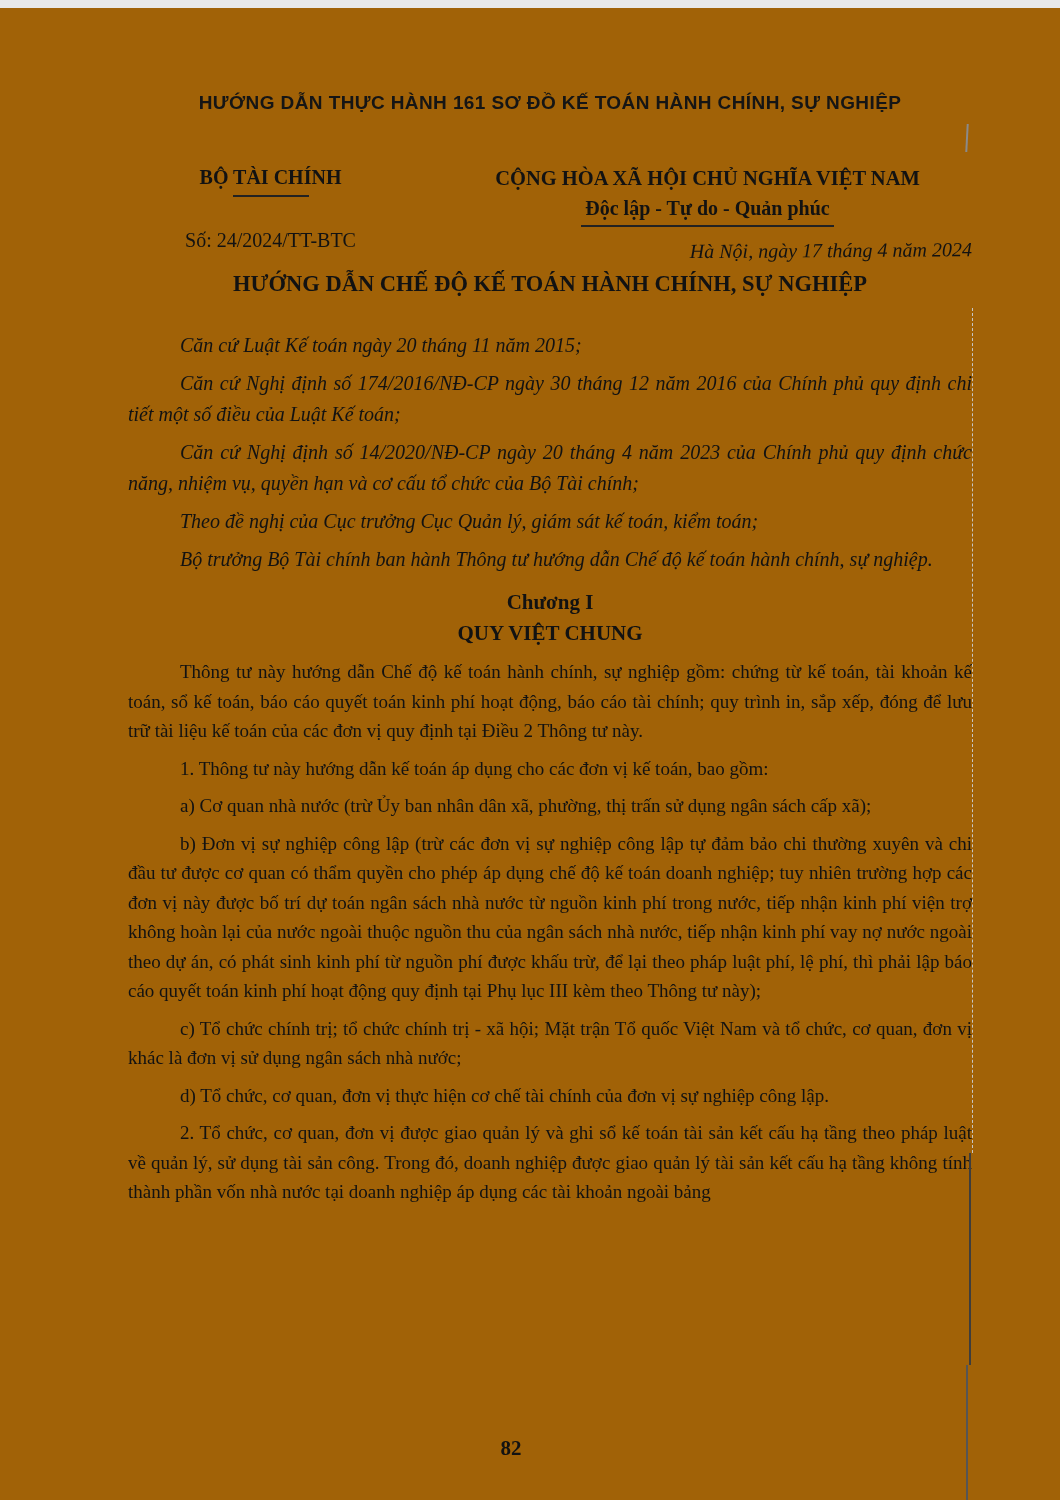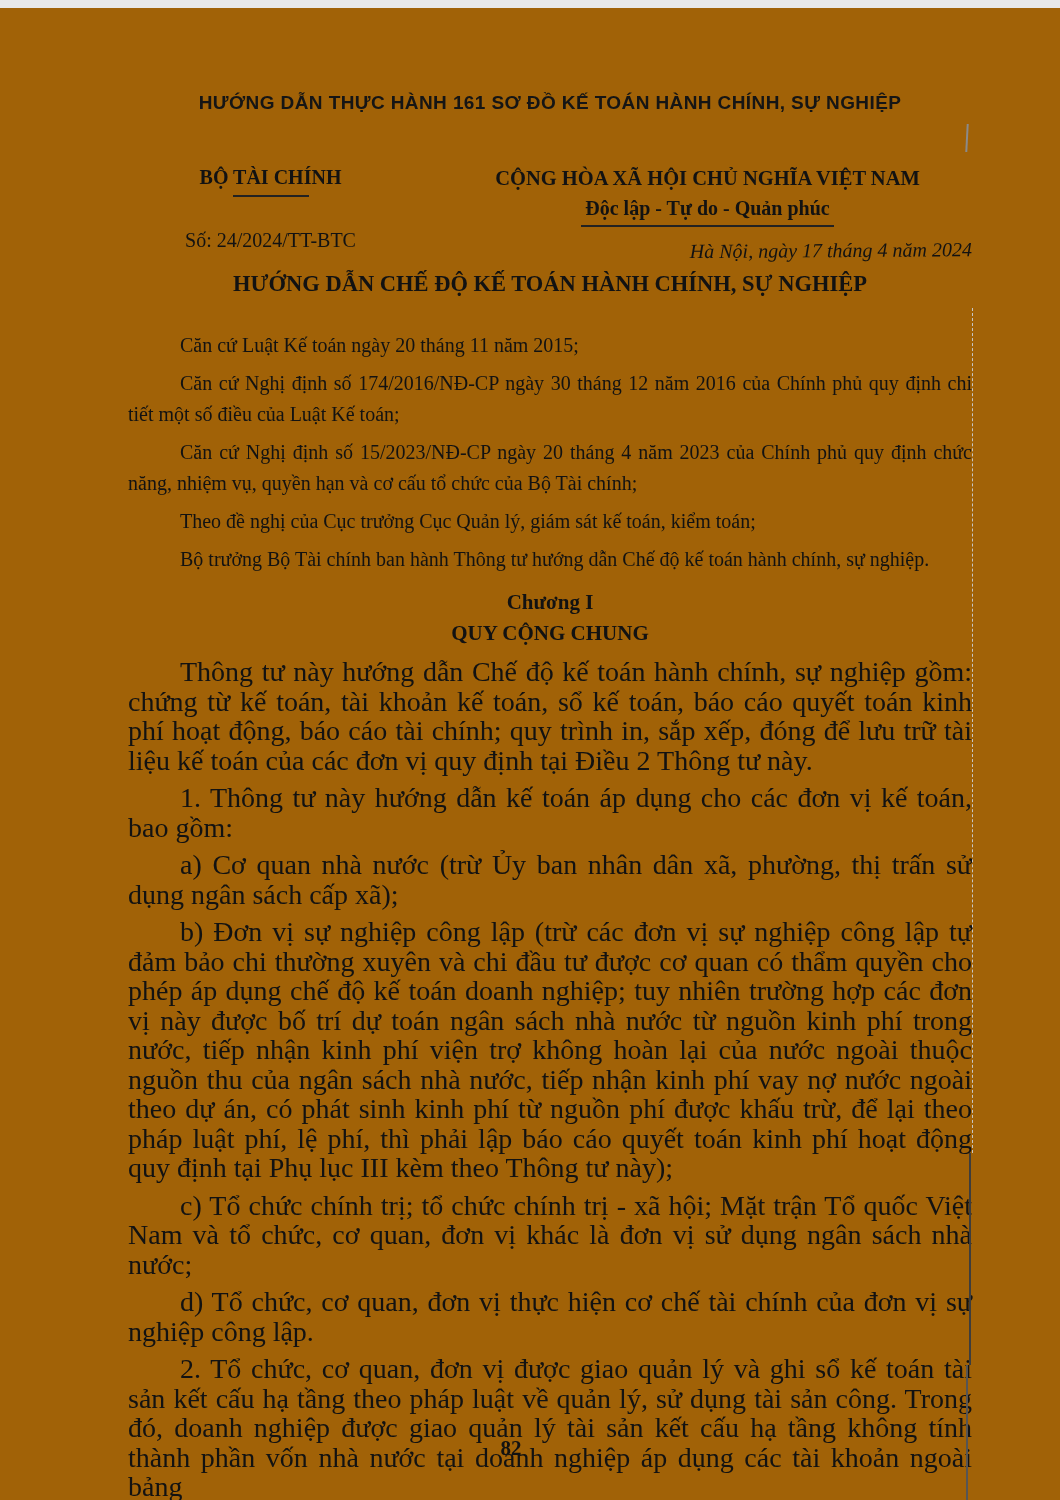--- a/index.html
+++ b/index.html
@@ -98,20 +98,21 @@
     margin-top: 5px;
     text-align: center;
     font-weight: bold;
     font-size: 22.5px;
     line-height: 32px;
   }
   
   .preamble { margin-top: 30px; }
   .preamble p {
     margin: 0 0 7px 0;
+    font-style: italic;
     font-size: 20px;
     line-height: 31px;
     text-align: justify;
     text-indent: 52px;
   }
   .chapter {
     margin-top: 12px;
     text-align: center;
     font-weight: bold;
     font-size: 21px;
@@ -120,21 +121,21 @@
   .articles { margin-top: 8px; }
   .article-heading {
     margin: 8px 0 6px 0;
     font-weight: bold;
     font-size: 20.5px;
     line-height: 29px;
     text-indent: 52px;
   }
   .article-p {
     margin: 0 0 8px 0;
-    font-size: 28px;
+    font-size: 19px;
     line-height: 29.5px;
     text-align: justify;
     text-indent: 52px;
   }
   
   .page-number {
     position: absolute;
     left: 2px;
     right: 40px;
     top: 1428px;
@@ -199,28 +200,28 @@
         </div>
         <div class="place-date">Hà Nội, ngày 17 tháng 4 năm 2024</div>
       </div>
     </div>
 
     <div class="doc-title">HƯỚNG DẪN CHẾ ĐỘ KẾ TOÁN HÀNH CHÍNH, SỰ NGHIỆP</div>
 
     <div class="preamble">
       <p>Căn cứ Luật Kế toán ngày 20 tháng 11 năm 2015;</p>
       <p>Căn cứ Nghị định số 174/2016/NĐ-CP ngày 30 tháng 12 năm 2016 của Chính phủ quy định chi tiết một số điều của Luật Kế toán;</p>
-      <p>Căn cứ Nghị định số 15/2023/NĐ-CP ngày 20 tháng 4 năm 2023 của Chính phủ quy định chức năng, nhiệm vụ, quyền hạn và cơ cấu tổ chức của Bộ Tài chính;</p>
+      <p>Căn cứ Nghị định số 14/2020/NĐ-CP ngày 20 tháng 4 năm 2023 của Chính phủ quy định chức năng, nhiệm vụ, quyền hạn và cơ cấu tổ chức của Bộ Tài chính;</p>
       <p>Theo đề nghị của Cục trưởng Cục Quản lý, giám sát kế toán, kiểm toán;</p>
       <p>Bộ trưởng Bộ Tài chính ban hành Thông tư hướng dẫn Chế độ kế toán hành chính, sự nghiệp.</p>
     </div>
 
     <div class="chapter">
       <div>Chương I</div>
-      <div>QUY CỘNG CHUNG</div>
+      <div>QUY VIỆT CHUNG</div>
     </div>
 
     <div class="articles">
 
       <div class="article">
         <p class="article-p">Thông tư này hướng dẫn Chế độ kế toán hành chính, sự nghiệp gồm: chứng từ kế toán, tài khoản kế toán, sổ kế toán, báo cáo quyết toán kinh phí hoạt động, báo cáo tài chính; quy trình in, sắp xếp, đóng để lưu trữ tài liệu kế toán của các đơn vị quy định tại Điều 2 Thông tư này.</p>
       </div>
 
       <div class="article">
         <p class="article-p">1. Thông tư này hướng dẫn kế toán áp dụng cho các đơn vị kế toán, bao gồm:</p>

